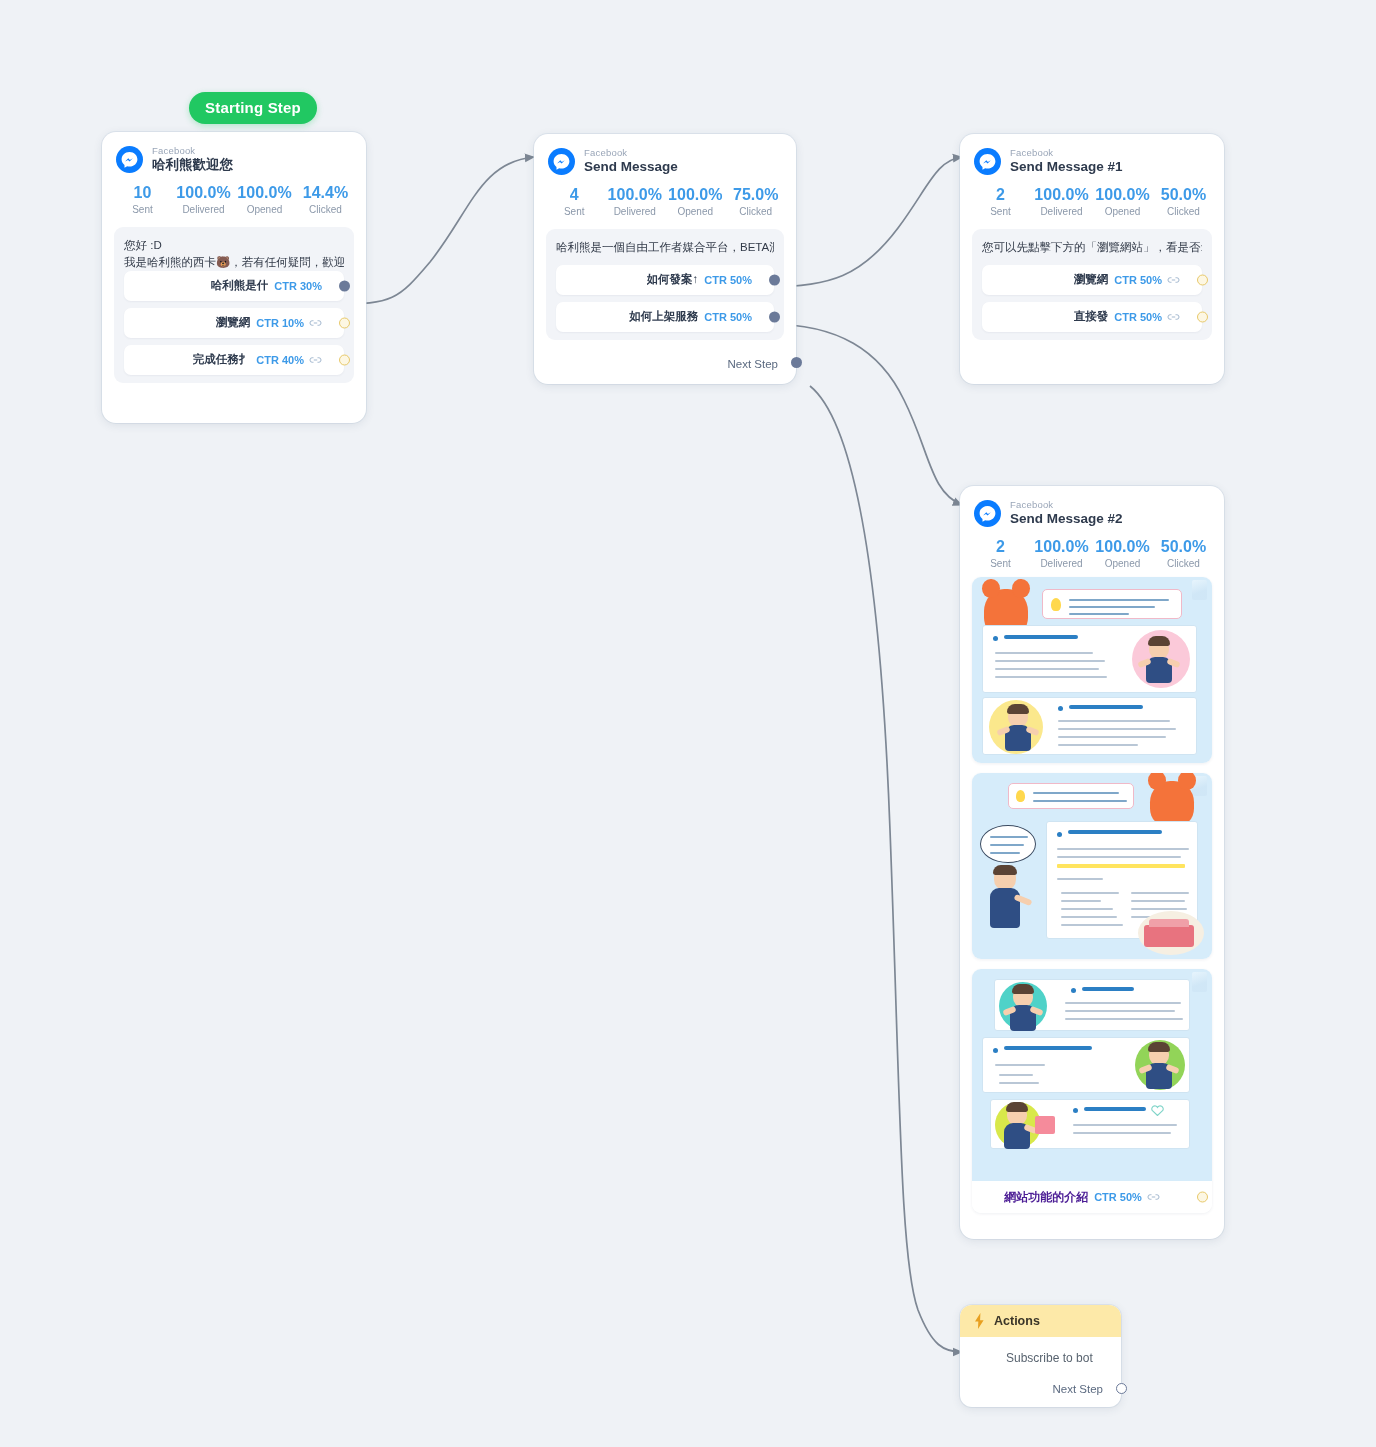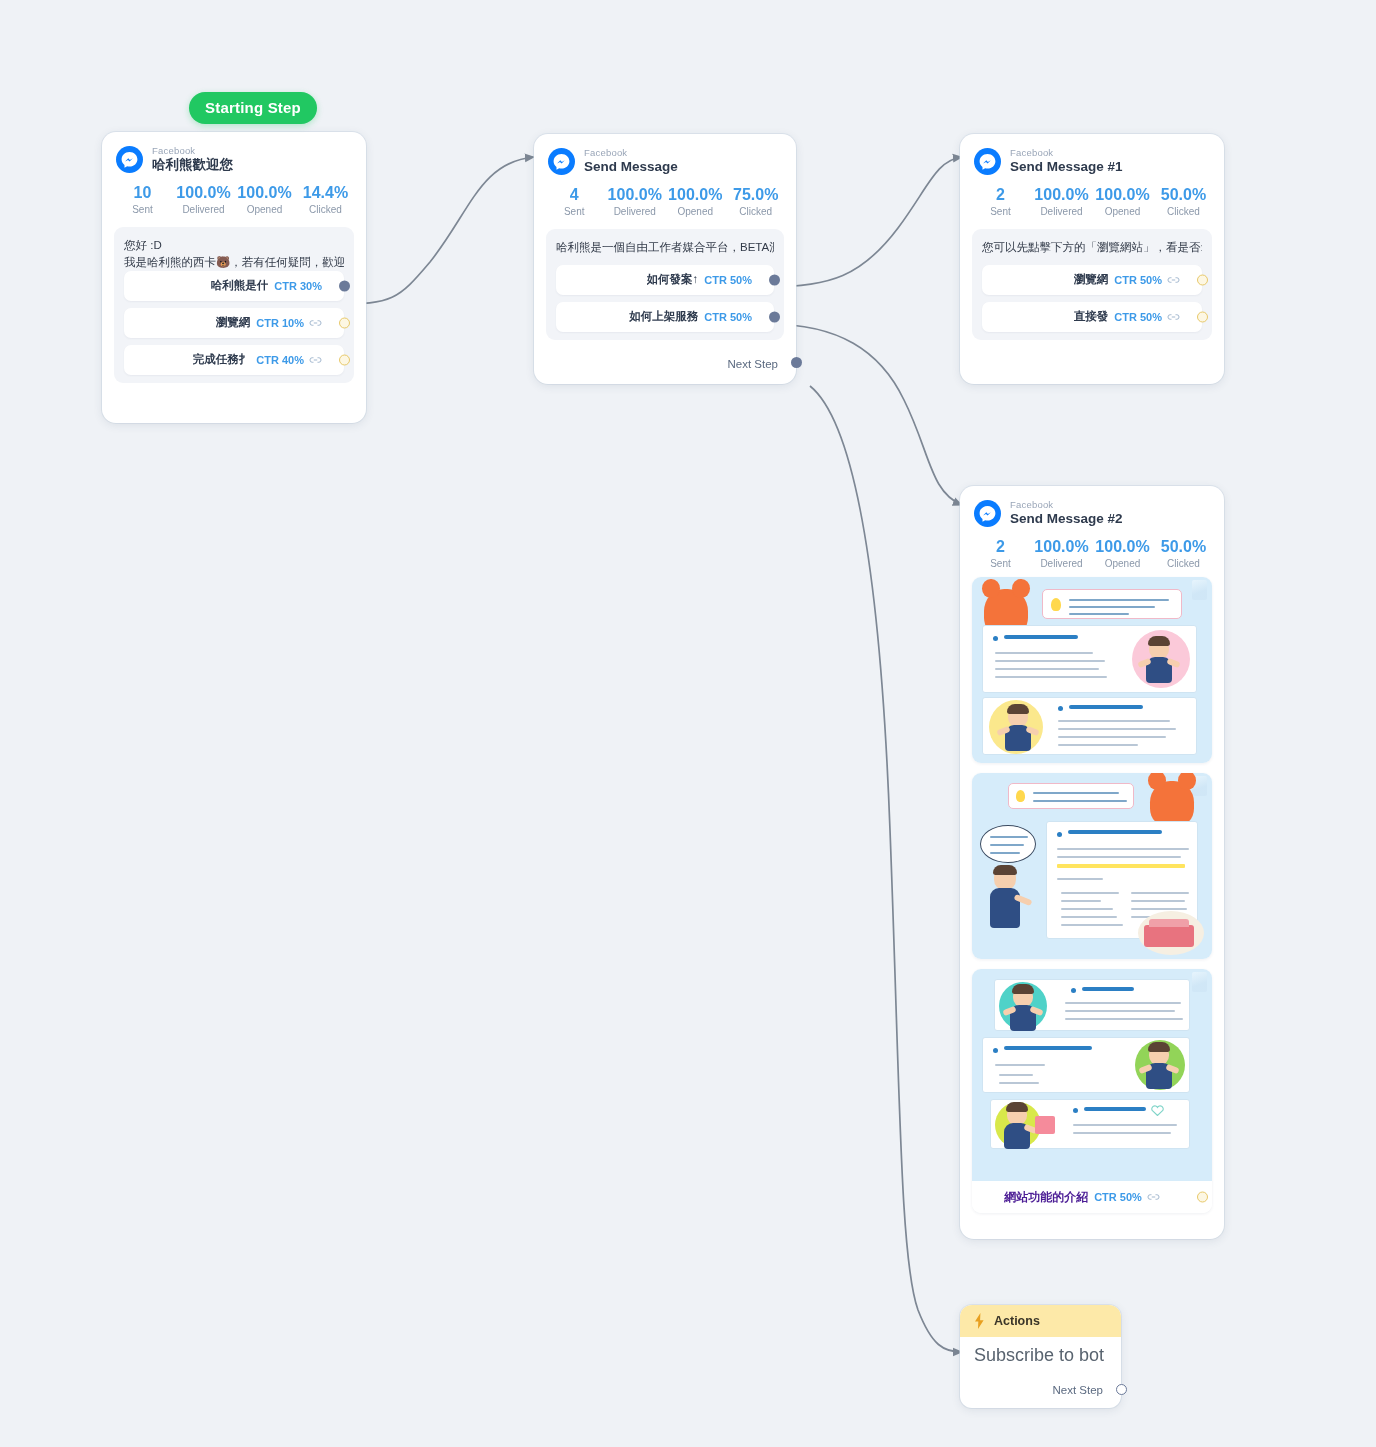--- a/index.html
+++ b/index.html
@@ -353,23 +353,24 @@
     align-items: center;
     padding: 0 14px;
   }
   .bolt-icon { margin-right: 9px; }
   .actions-title {
     font-size: 12.5px;
     color: #3a3528;
     font-weight: bold;
   }
   .actions-body {
-    padding: 8px 14px 6px 14px;
-    font-size: 18px;
+    padding: 14px 14px 6px 14px;
+    font-size: 12px;
     color: #58636f;
+    margin-left: 32px;
   }
 </style>
 </head>
 <body>
 
 <div id="canvas">
 
   <svg class="edges" viewBox="0 0 1376 1447">
     <defs>
       <marker id="arrow" markerWidth="7" markerHeight="7" refX="5.4" refY="3" orient="auto">

